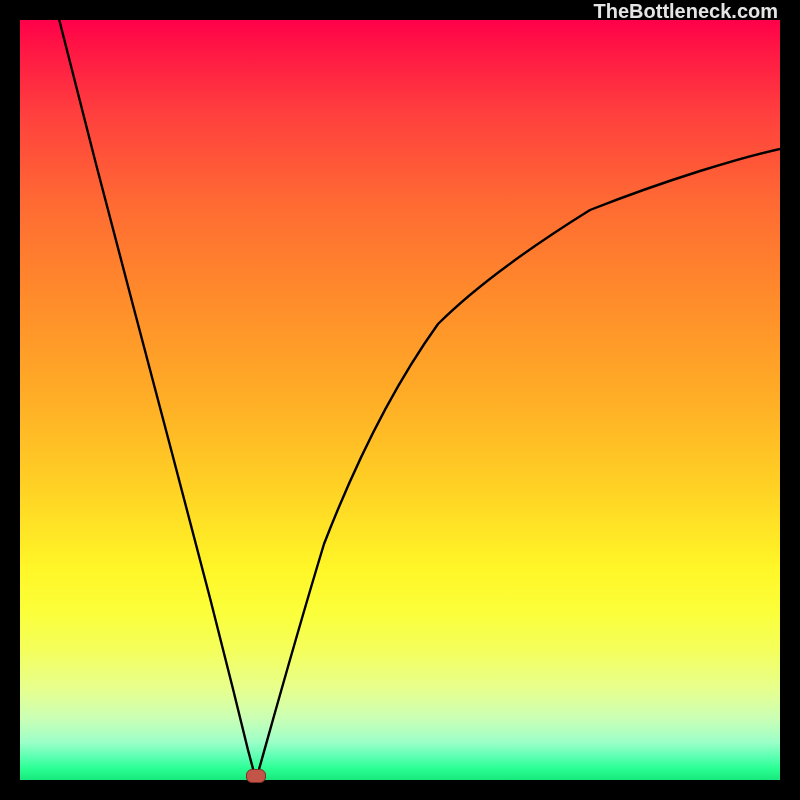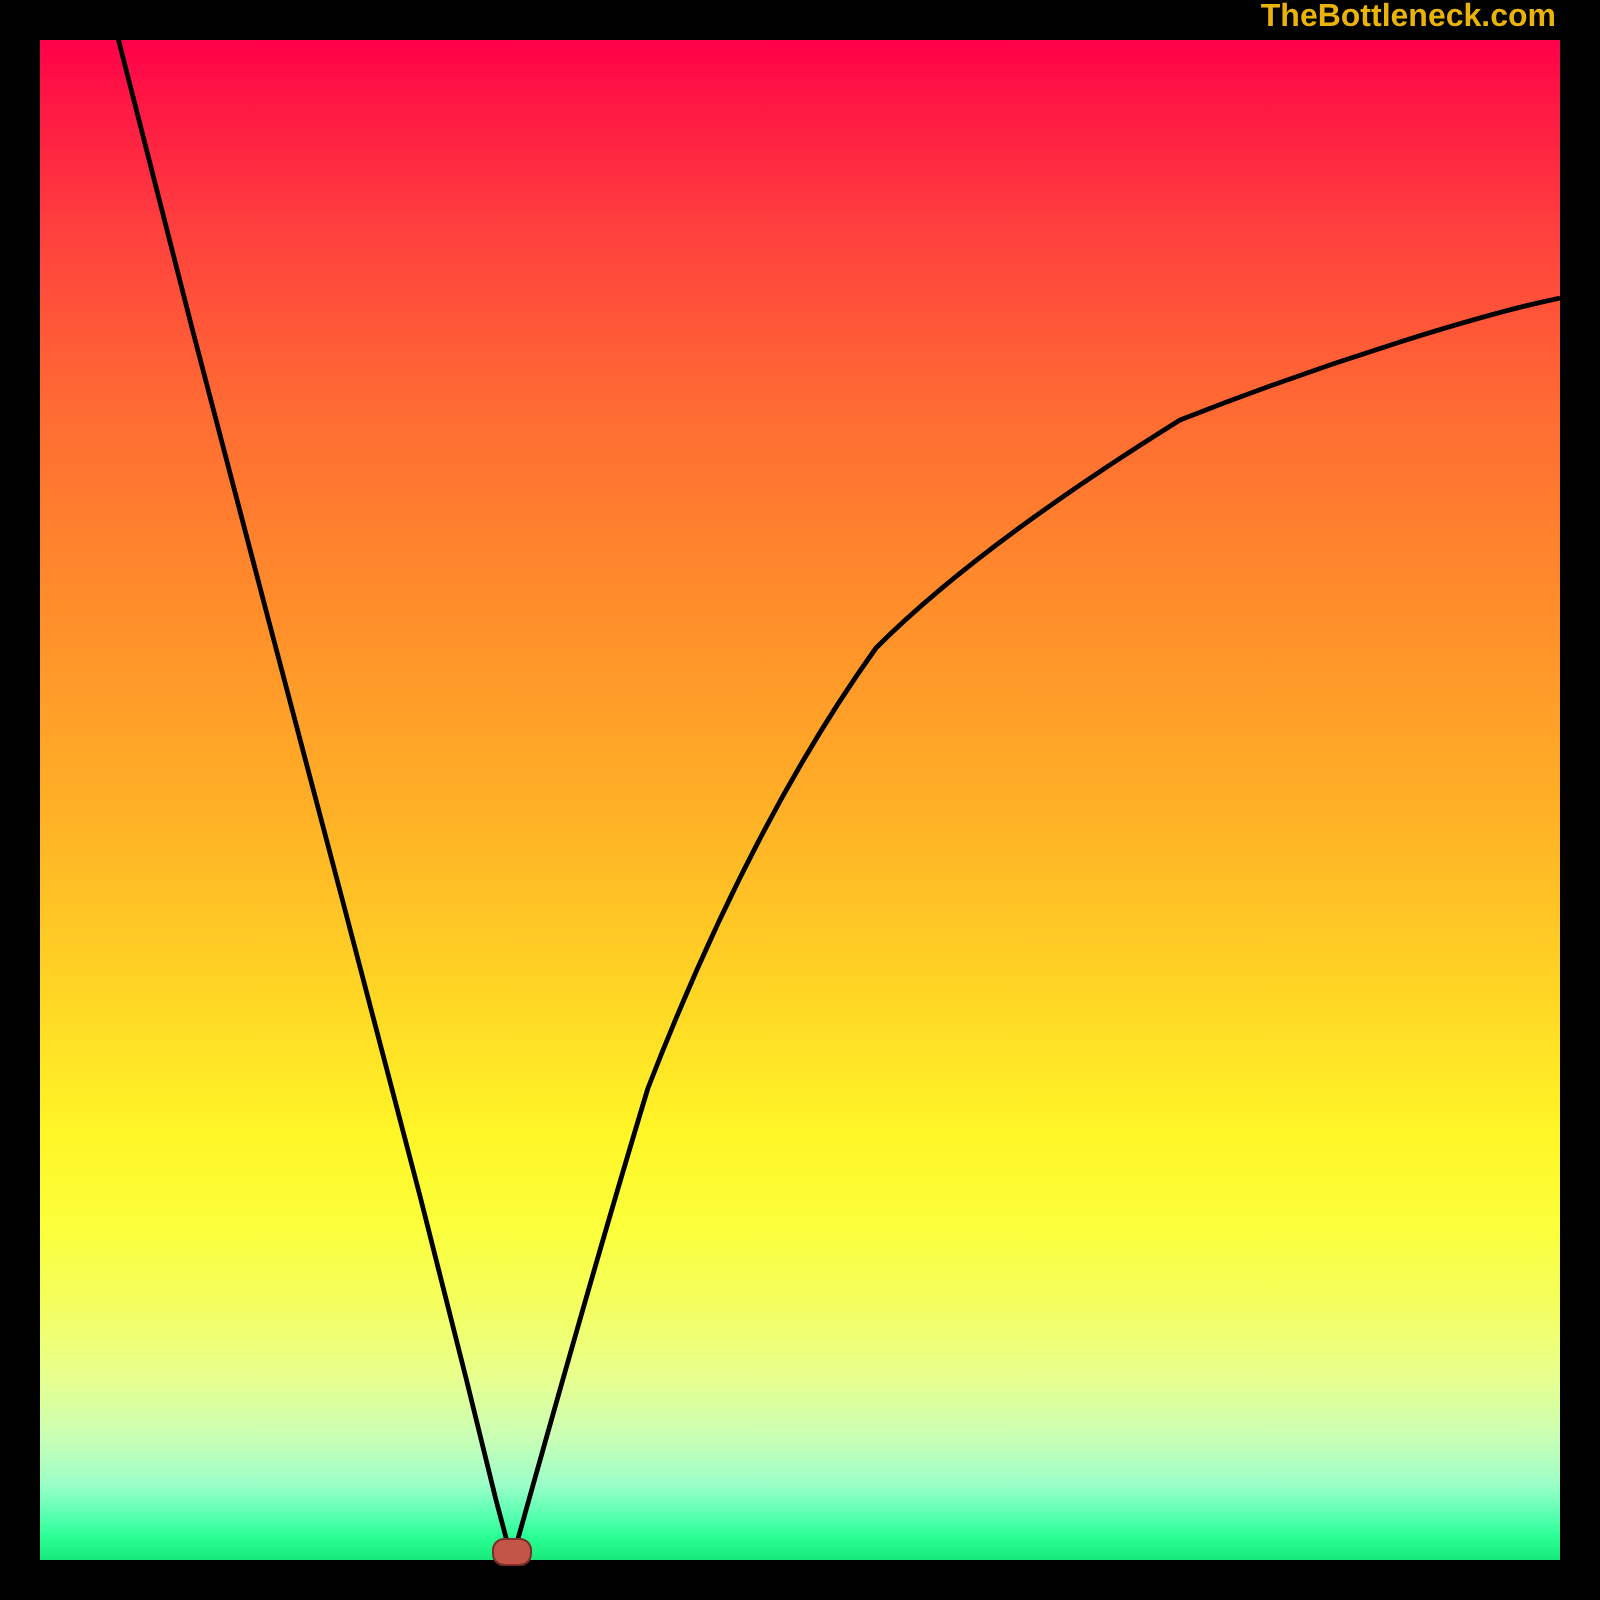--- a/index.html
+++ b/index.html
@@ -54,23 +54,23 @@
     top: 0;
     width: 760px;
     height: 760px;
     pointer-events: none;
   }
   .watermark {
     position: absolute;
     top: 0px;
     right: 22px;
     font-family: Arial, Helvetica, sans-serif;
-    font-size: 16px;
+    font-size: 20px;
     font-weight: 600;
-    color: #eab308;
+    color: #e5e5e5;
     letter-spacing: 0px;
     user-select: none;
   }
   .marker {
     position: absolute;
     width: 18px;
     height: 12px;
     border-radius: 6px;
     background: #c25548;
     border: 1px solid #7a2e24;

